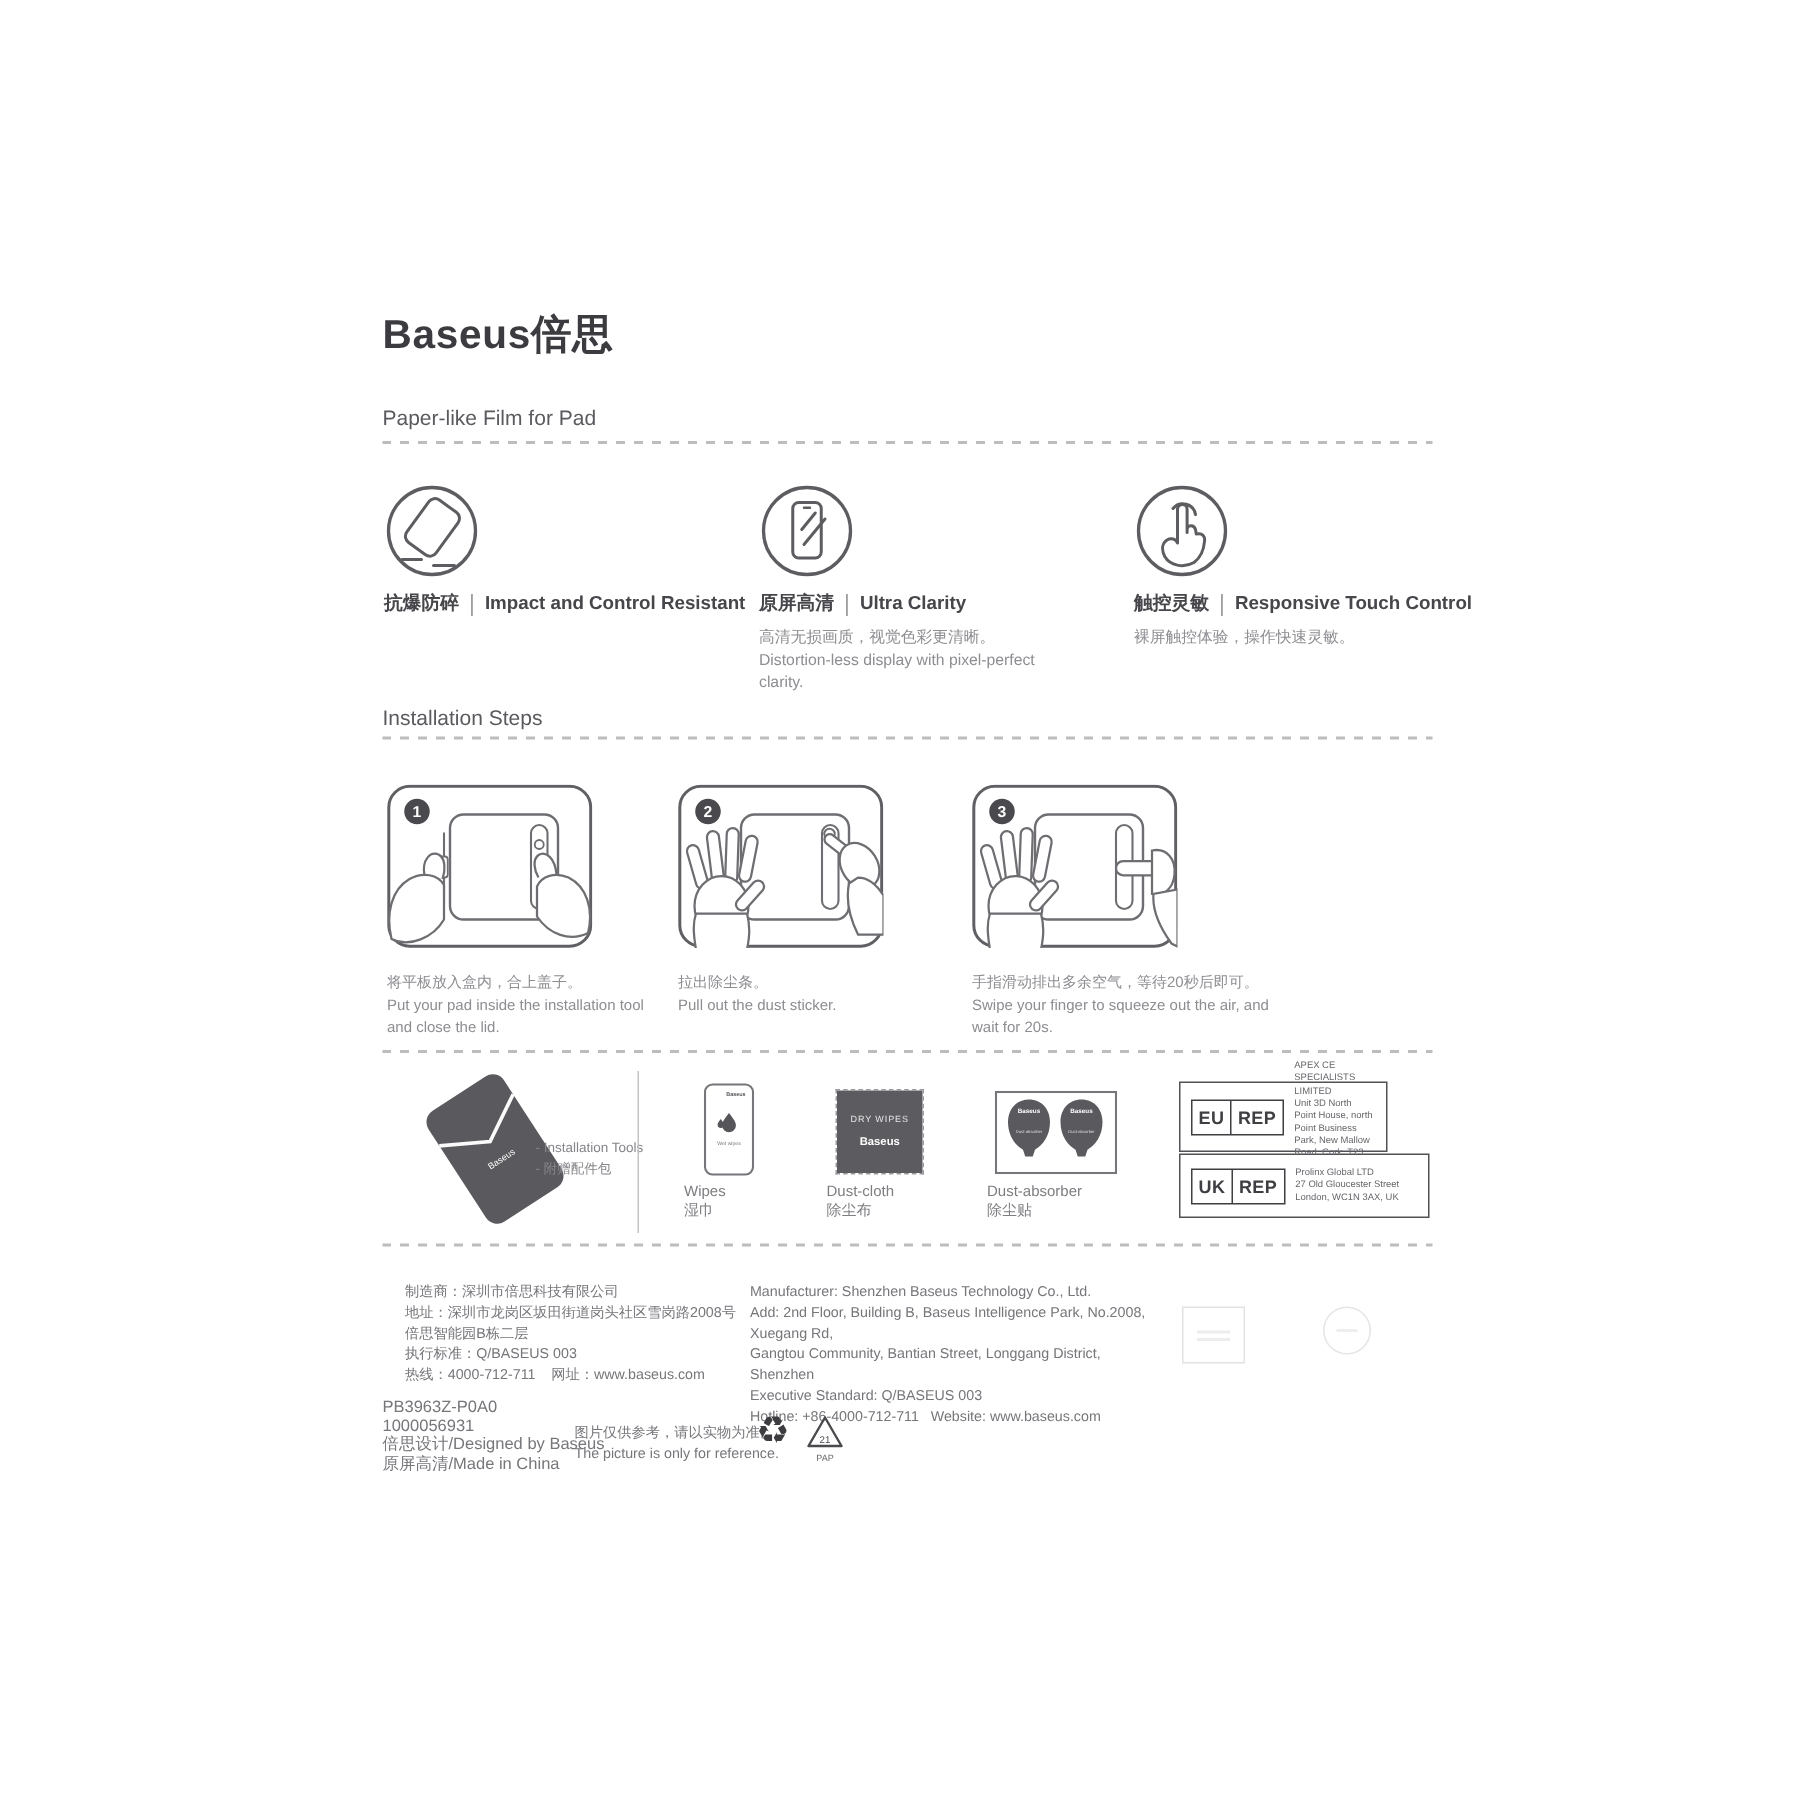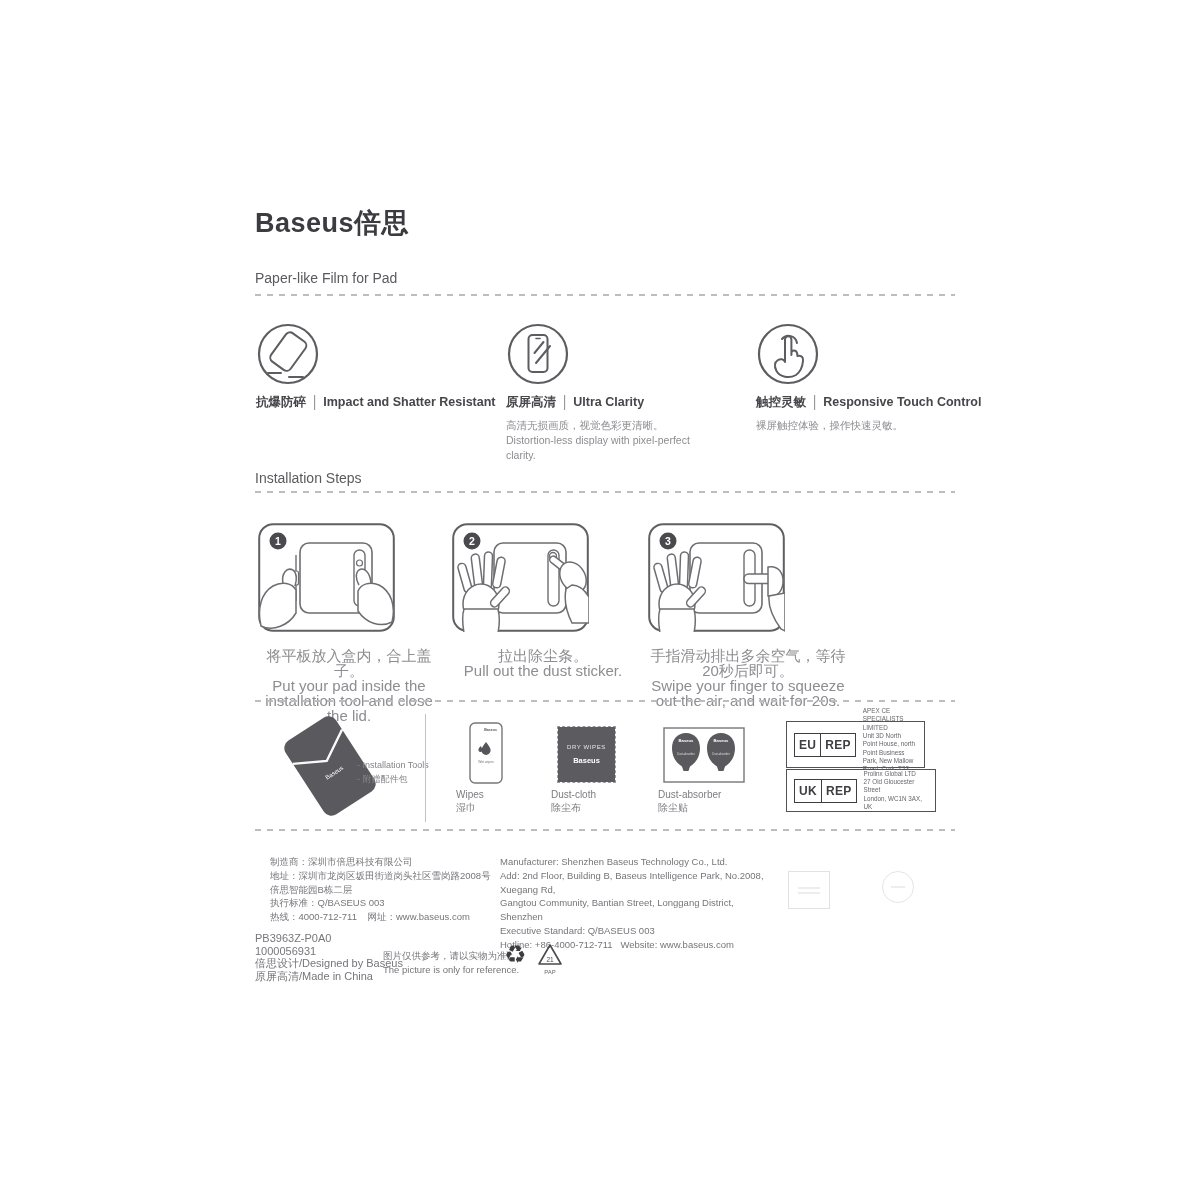--- a/index.html
+++ b/index.html
@@ -18,37 +18,37 @@
   .feature{width:215px;top:322px;}
   .f0{left:256px;} .f1{left:506px;} .f2{left:756px;}
   .feat-icon{display:block;}
   .feat-title{margin-top:8px;display:flex;align-items:baseline;font-size:12.5px;font-weight:bold;color:#46464b;white-space:nowrap;}
   .feat-title .pipe{font-weight:normal;color:#8d8d92;padding:0 7px;transform:scaleY(1.25);}
   .feat-desc{margin-top:7px;font-size:10.5px;line-height:15px;color:#8d8d92;width:208px;}
   
   .install-heading{left:255px;top:470px;font-size:14px;color:#5a5a5f;}
   .stepbox{top:523px;width:137px;height:109px;}
   .s0{left:258px;} .s1{left:452px;} .s2{left:648px;}
-  .stepcap{top:648px;font-size:15px;line-height:15px;color:#8d8d92;text-align:center;}
+  .stepcap{top:648px;font-size:10px;line-height:15px;color:#8d8d92;}
   .c0{left:258px;width:182px;} .c1{left:452px;width:182px;} .c2{left:648px;width:200px;}
   
   .vline{left:425px;top:714px;width:1px;height:108px;background:#c3c3c7;}
   .pouch-label{left:357px;top:758px;font-size:9px;line-height:14px;color:#85858a;}
   .acc-label{font-size:10px;line-height:13px;color:#7d7d82;text-align:left;}
   .wipes-label{left:456px;top:788px;width:60px;}
   .cloth-label{left:551px;top:788px;width:72px;}
   .absorber-label{left:658px;top:788px;width:90px;}
   .cloth{left:558px;top:727px;width:57px;height:55px;background:#5c5c60;outline:1px dashed #9b9b9f;
          display:flex;flex-direction:column;align-items:center;}
   .cloth .t1{margin-top:17px;font-size:6px;letter-spacing:.6px;color:#e6e6e6;}
   .cloth .t2{margin-top:6px;font-size:7.5px;font-weight:bold;color:#fff;}
   
   .rep-box{border:1.3px solid #515156;background:#fff;display:flex;align-items:center;padding:0 7px;gap:7px;box-sizing:border-box;}
   .eu-box{left:786px;top:721px;width:139px;height:47px;}
-  .uk-box{left:786px;top:769px;width:150px;height:43px;}
+  .uk-box{left:786px;top:769px;width:167px;height:43px;}
   .rep-badge{display:flex;border:1.7px solid #3f3f43;flex-shrink:0;}
   .rep-badge span{display:block;padding:4px 4px;font-weight:bold;font-size:12px;color:#3f3f43;letter-spacing:.3px;}
   .rep-badge span:first-child{border-right:1.7px solid #3f3f43;}
   .rep-lines{font-size:6.3px;line-height:8.3px;color:#66666b;}
   
   .mfr{top:855px;font-size:9.5px;line-height:13.8px;color:#76767b;}
   .mfr-cn{left:270px;width:245px;}
   .mfr-en{left:500px;width:275px;}
   .ph-square{left:788px;top:871px;width:40px;height:36px;border:1px solid #e2e2e2;display:flex;flex-direction:column;align-items:center;justify-content:center;gap:3px;}
   .ph-square i{display:block;width:22px;height:2px;background:#ededed;}
@@ -74,21 +74,21 @@
         <circle cx="32" cy="32" r="29" stroke-width="2.2"></circle>
         <g transform="rotate(36 32 30)">
             <rect x="20" y="12" width="24" height="35" rx="5" stroke-width="2"></rect>
           </g>
         <path d="M12,51 h13 M33,55 h14" stroke-width="2"></path>
       </g>
     </svg>
     <div class="feat-title">
       <span>抗爆防碎</span>
       <span class="pipe">|</span>
-      <span>Impact and Shatter Resistant</span>
+      <span>Impact and Control Resistant</span>
     </div>
   </div>
 
   <div class="abs feature f1">
     <svg class="feat-icon" width="64" height="64" viewBox="0 0 64 64">
       <g fill="none" stroke="#5d5d61" stroke-linecap="round" stroke-linejoin="round">
         <circle cx="32" cy="32" r="29" stroke-width="2.2"></circle>
         <rect x="22.5" y="13" width="19" height="37" rx="4" stroke-width="2"></rect>
         <path d="M30,16.5 h4" stroke-width="1.6"></path>
         <path d="M28.5,31 L37.5,20 M30,41 L44,24" stroke-width="2"></path>

